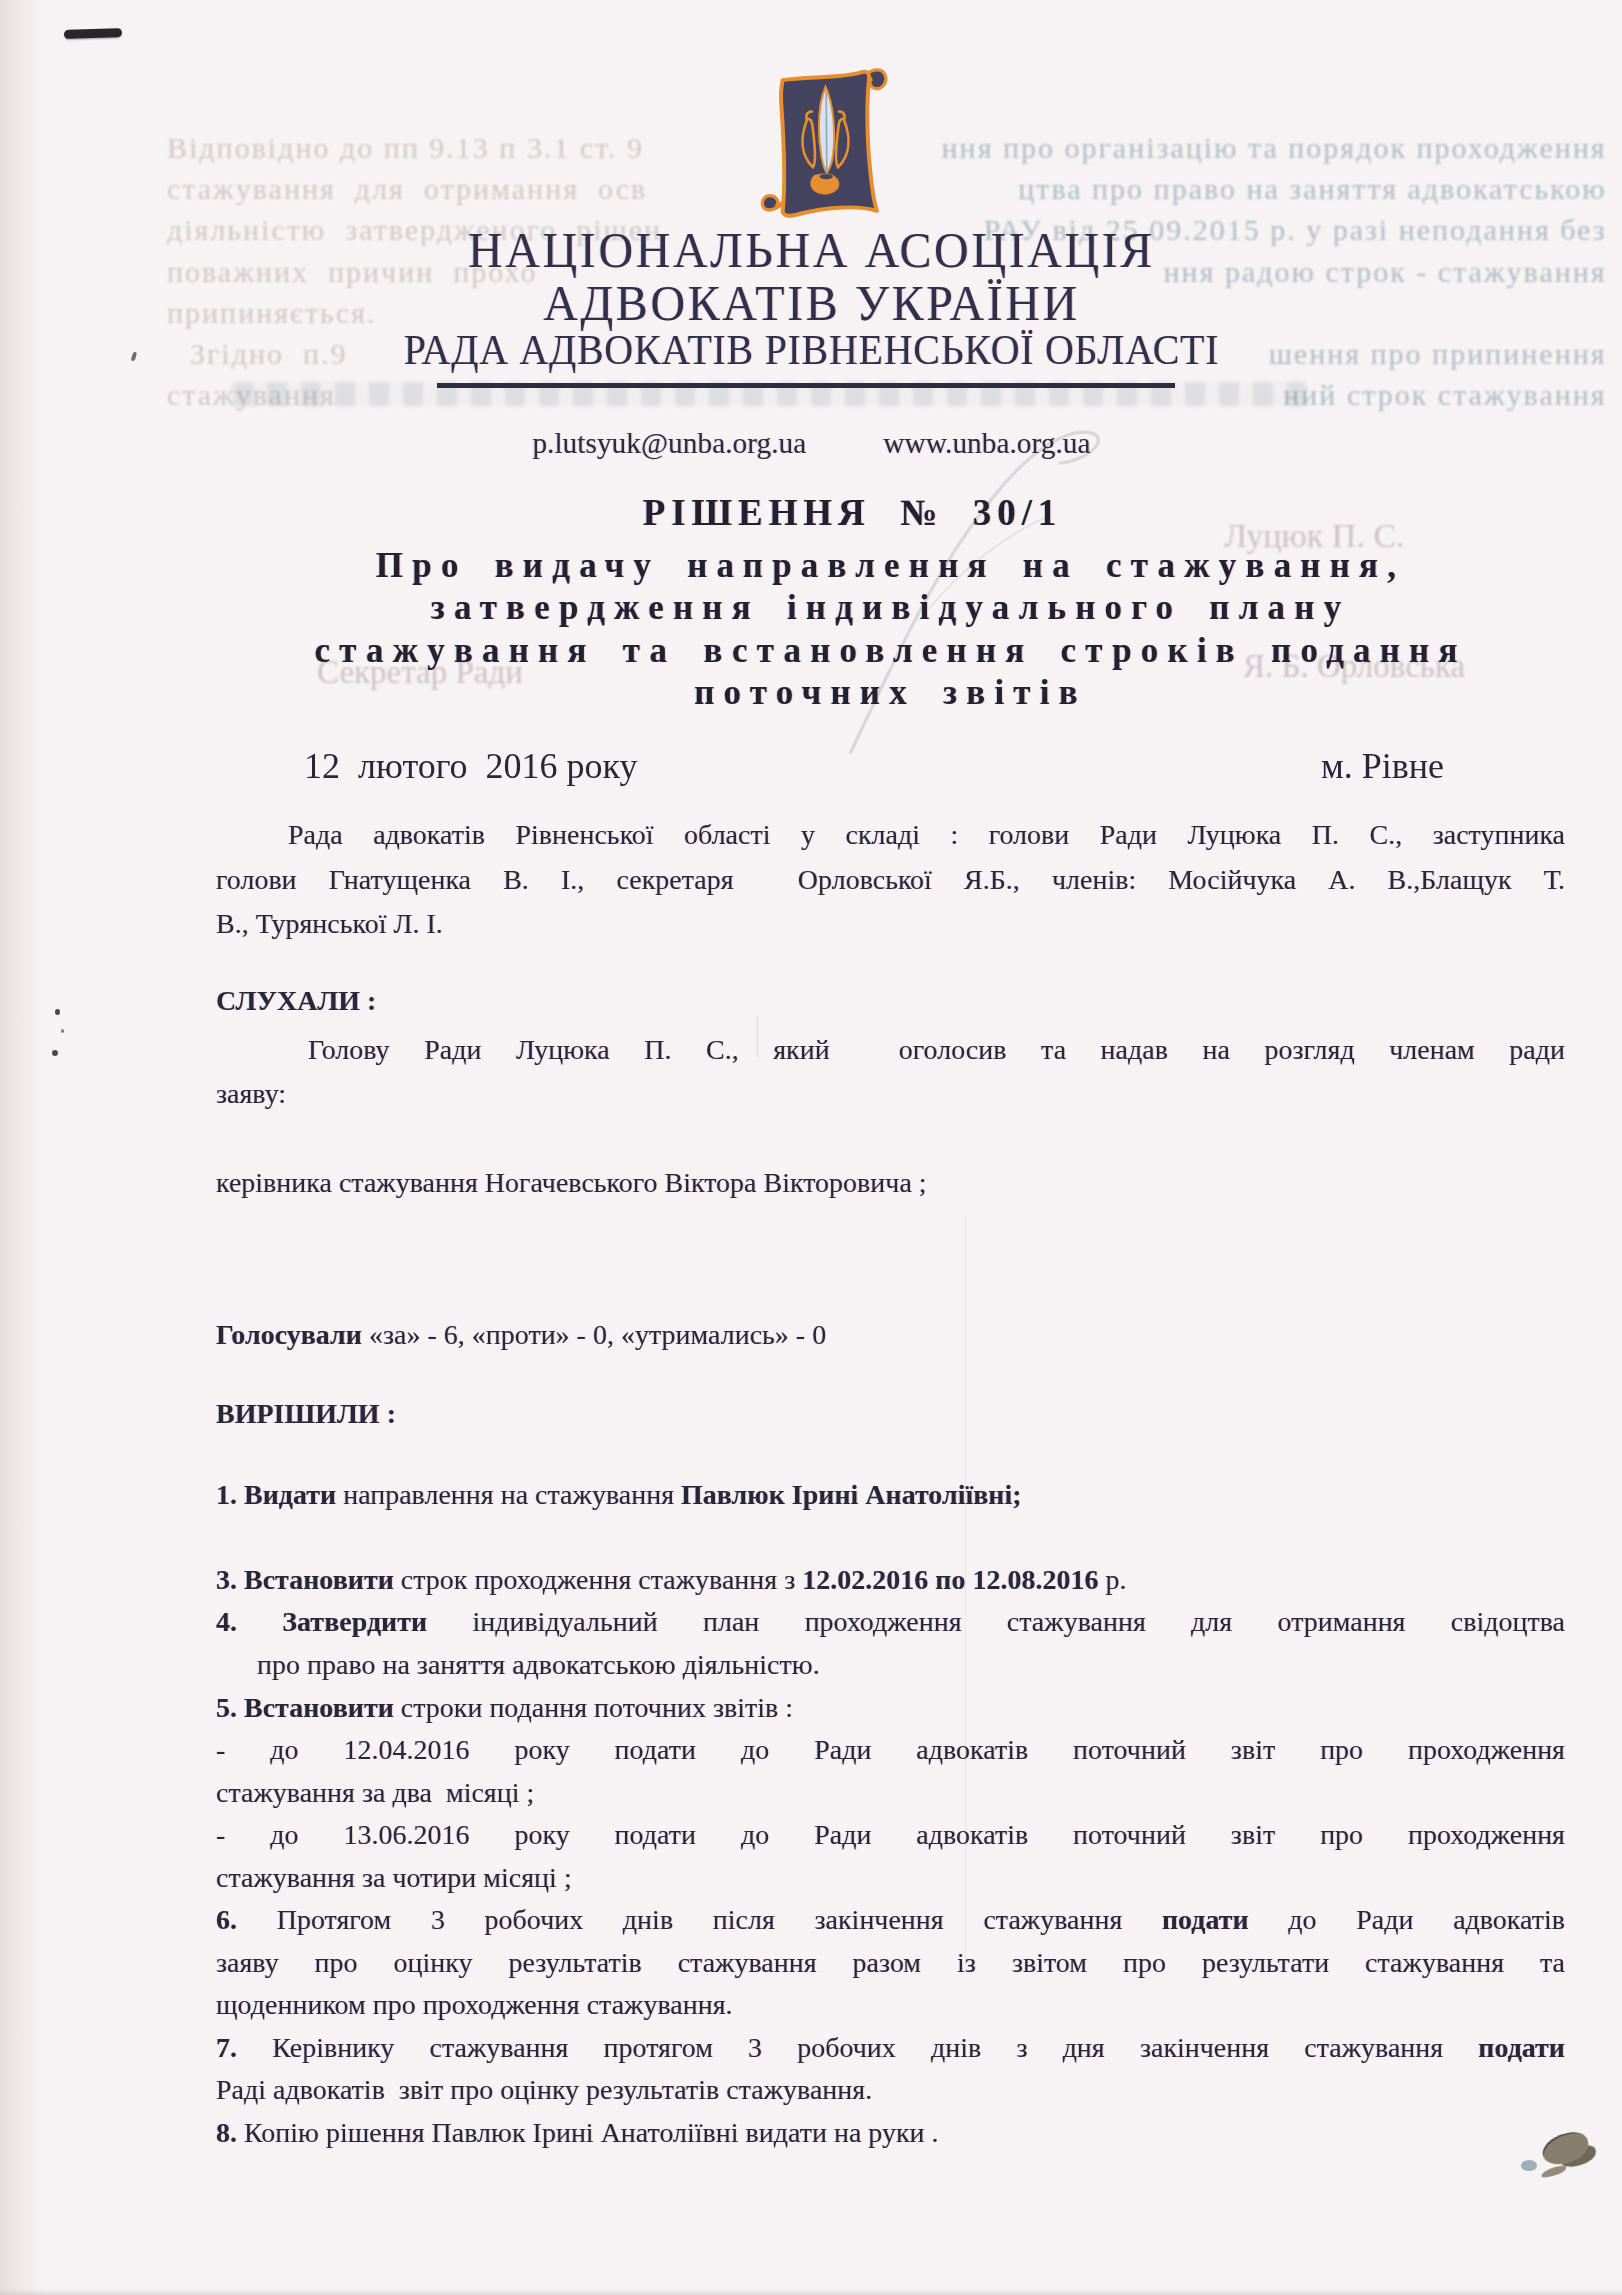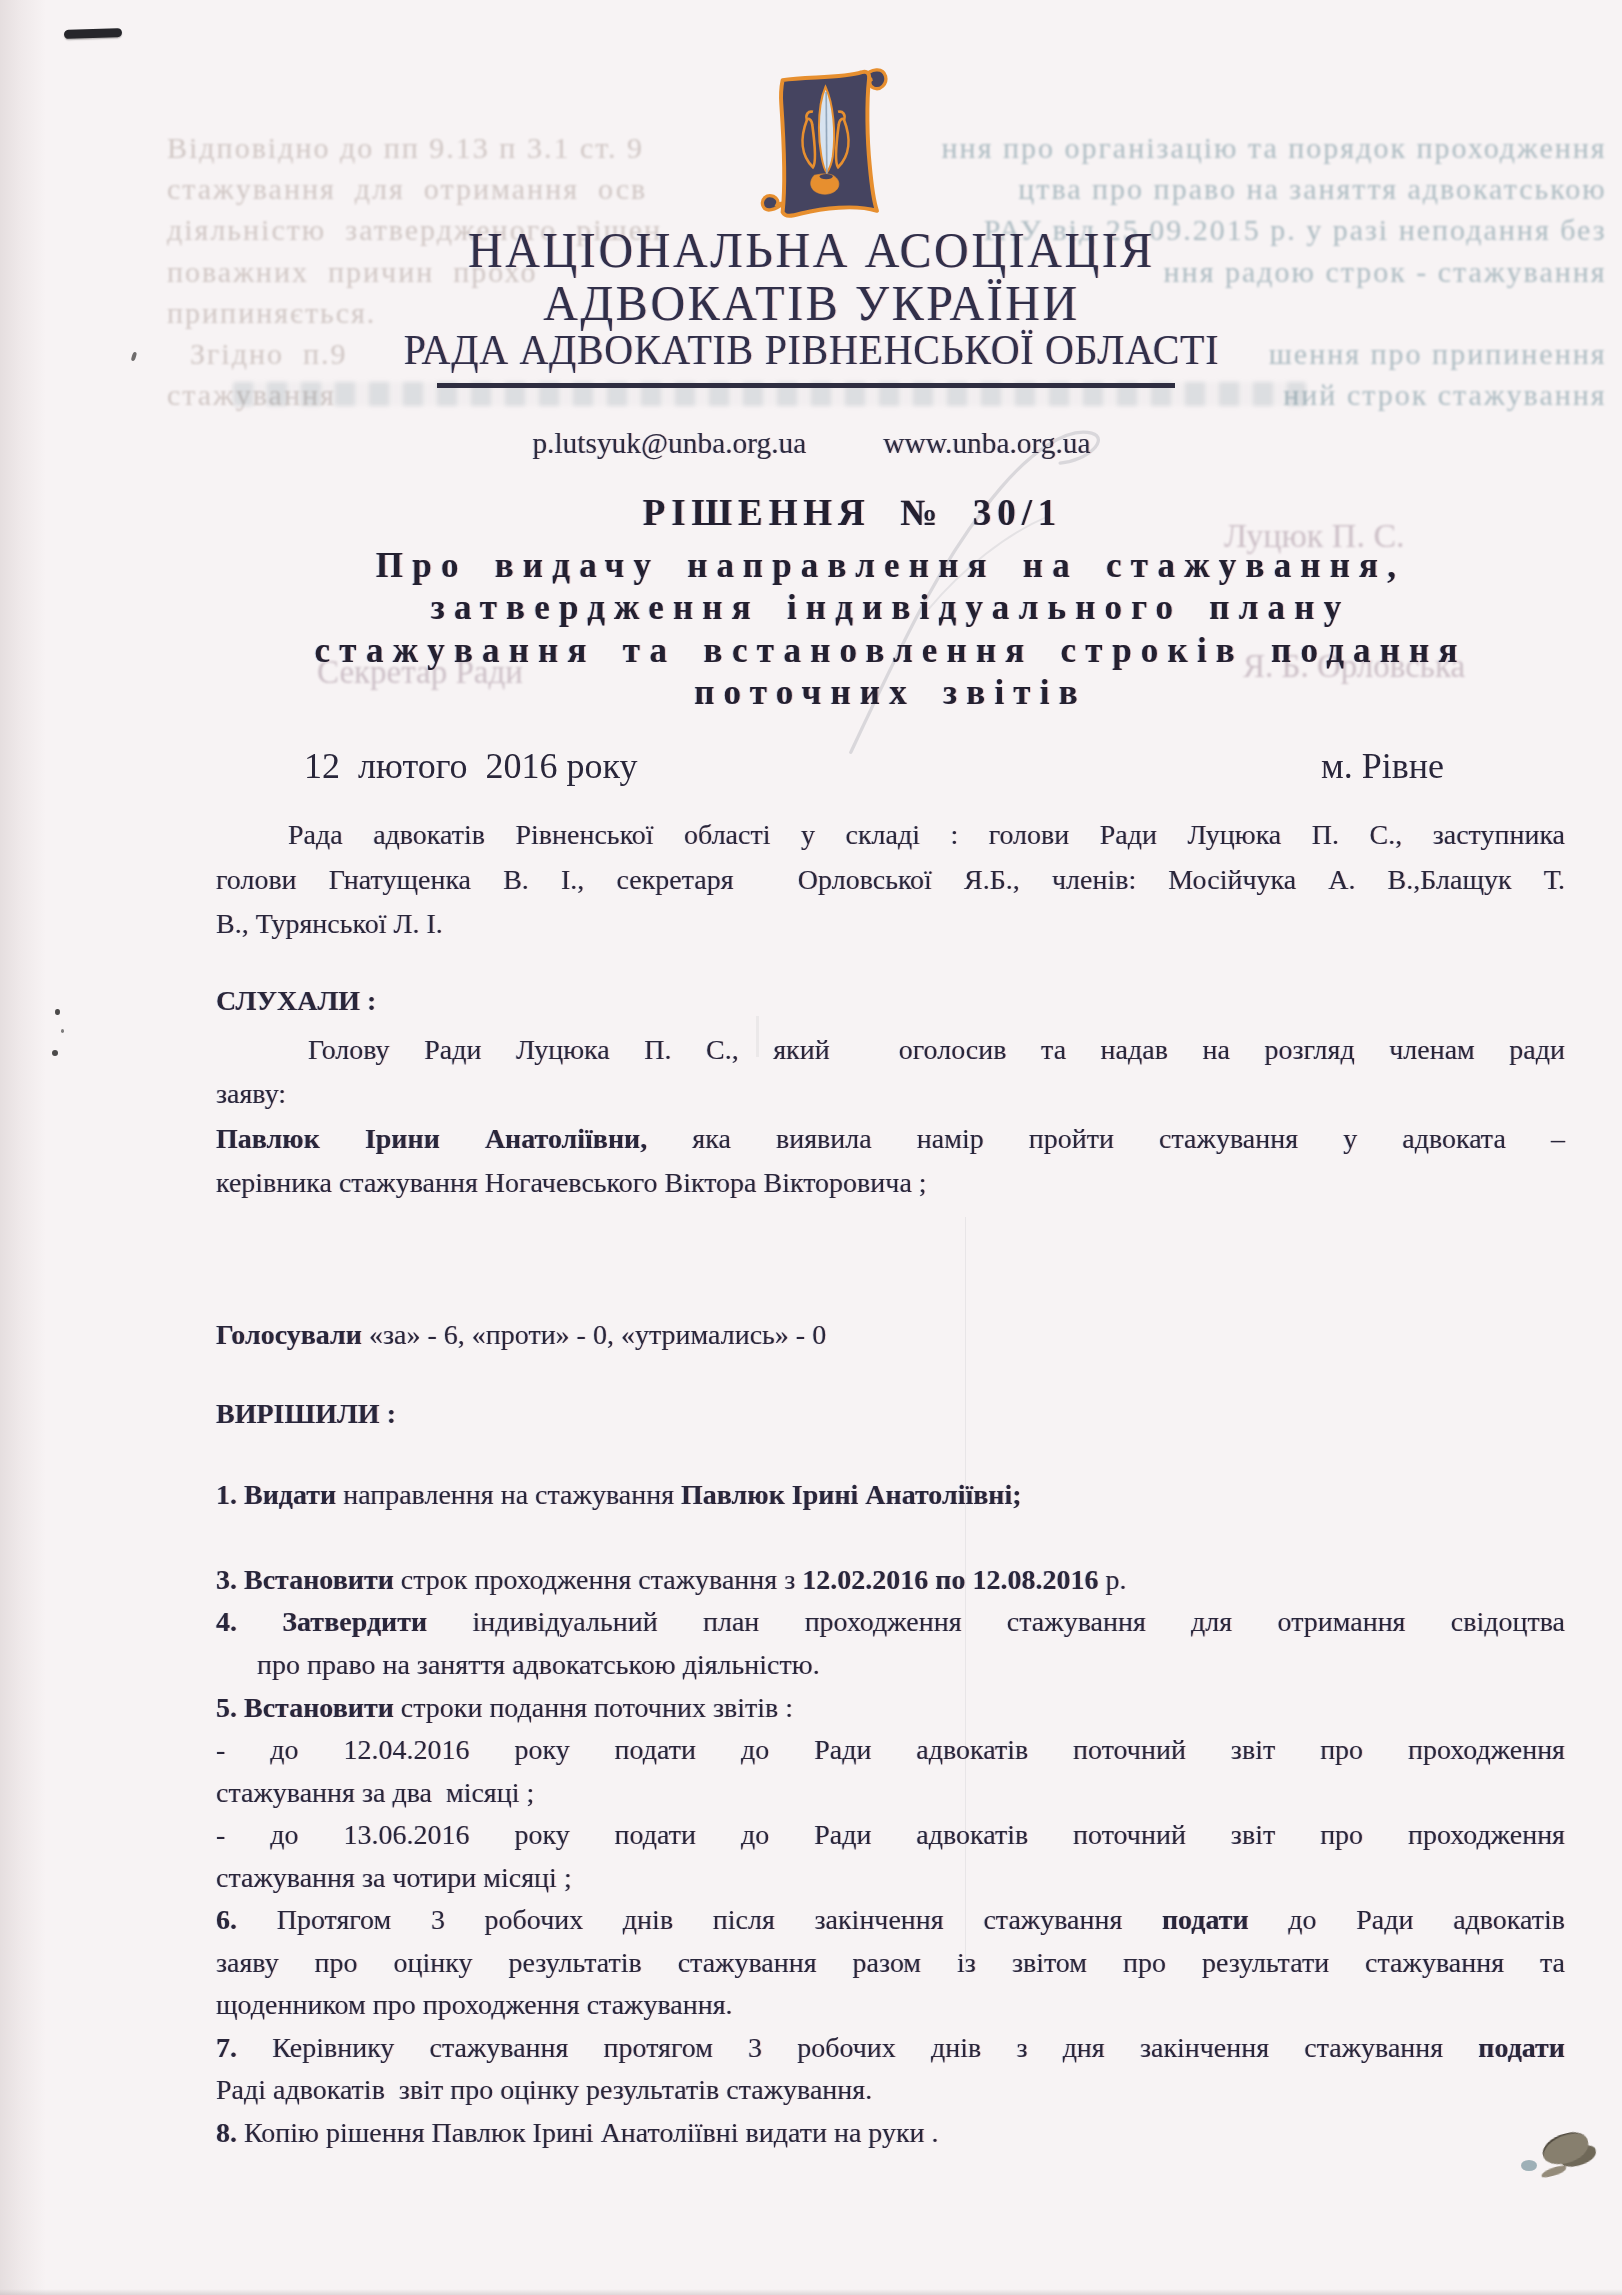--- a/index.html
+++ b/index.html
@@ -142,21 +142,20 @@
       <span class="date" data-name="decision-date">12&nbsp; лютого&nbsp; 2016 року</span>
       <span class="place" data-name="decision-place">м. Рівне</span>
     </div>
 
   <div class="bline just" data-name="body-text-line" style="top: 819px; text-indent: 72px;"><span data-name="text-segment">Рада адвокатів Рівненської області у складі : голови Ради Луцюка П. С., заступника</span></div>
       <div class="bline just" data-name="body-text-line" style="top: 864px;"><span data-name="text-segment">голови Гнатущенка В. І., секретаря&nbsp; Орловської Я.Б., членів: Мосійчука А. В.,Блащук Т.</span></div>
       <div class="bline" data-name="body-text-line" style="top: 908px;"><span data-name="text-segment">В., Турянської Л. І.</span></div>
       <div class="bline" data-name="body-text-line" style="top: 985px;"><span class="b" data-name="text-segment">СЛУХАЛИ :</span></div>
       <div class="bline just" data-name="body-text-line" style="top: 1034px; text-indent: 92px;"><span data-name="text-segment">Голову Ради Луцюка П. С., який&nbsp; оголосив та надав на розгляд членам ради</span></div>
       <div class="bline" data-name="body-text-line" style="top: 1078px;"><span data-name="text-segment">заяву:</span></div>
-      <div class="bline just" data-name="body-text-line" style="top: 1123px;"><span class="b" data-name="text-segment">Павлюк Ірини Анатоліївни,</span><span data-name="text-segment"> яка виявила намір пройти стажування у адвоката –</span></div>
       <div class="bline" data-name="body-text-line" style="top: 1167px;"><span data-name="text-segment">керівника стажування Ногачевського Віктора Вікторовича ;</span></div>
       <div class="bline" data-name="body-text-line" style="top: 1319px;"><span class="b" data-name="text-segment">Голосували</span><span data-name="text-segment"> «за» - 6, «проти» - 0, «утримались» - 0</span></div>
       <div class="bline" data-name="body-text-line" style="top: 1398px;"><span class="b" data-name="text-segment">ВИРІШИЛИ :</span></div>
       <div class="bline" data-name="body-text-line" style="top: 1479px;"><span class="b" data-name="text-segment">1. Видати</span><span data-name="text-segment"> направлення на стажування </span><span class="b" data-name="text-segment">Павлюк Ірині Анатоліївні;</span></div>
       <div class="bline" data-name="body-text-line" style="top: 1564px;"><span class="b" data-name="text-segment">3. Встановити</span><span data-name="text-segment"> строк проходження стажування з </span><span class="b" data-name="text-segment">12.02.2016 по 12.08.2016</span><span data-name="text-segment"> р.</span></div>
       <div class="bline just" data-name="body-text-line" style="top: 1606px;"><span class="b" data-name="text-segment">4. Затвердити</span><span data-name="text-segment"> індивідуальний план проходження стажування для отримання свідоцтва</span></div>
       <div class="bline" data-name="body-text-line" style="top: 1649px; text-indent: 41px;"><span data-name="text-segment">про право на заняття адвокатською діяльністю.</span></div>
       <div class="bline" data-name="body-text-line" style="top: 1692px;"><span class="b" data-name="text-segment">5. Встановити</span><span data-name="text-segment"> строки подання поточних звітів :</span></div>
       <div class="bline just" data-name="body-text-line" style="top: 1734px;"><span data-name="text-segment">- до 12.04.2016 року подати до Ради адвокатів поточний звіт про проходження</span></div>
       <div class="bline" data-name="body-text-line" style="top: 1777px;"><span data-name="text-segment">стажування за два&nbsp; місяці ;</span></div>

